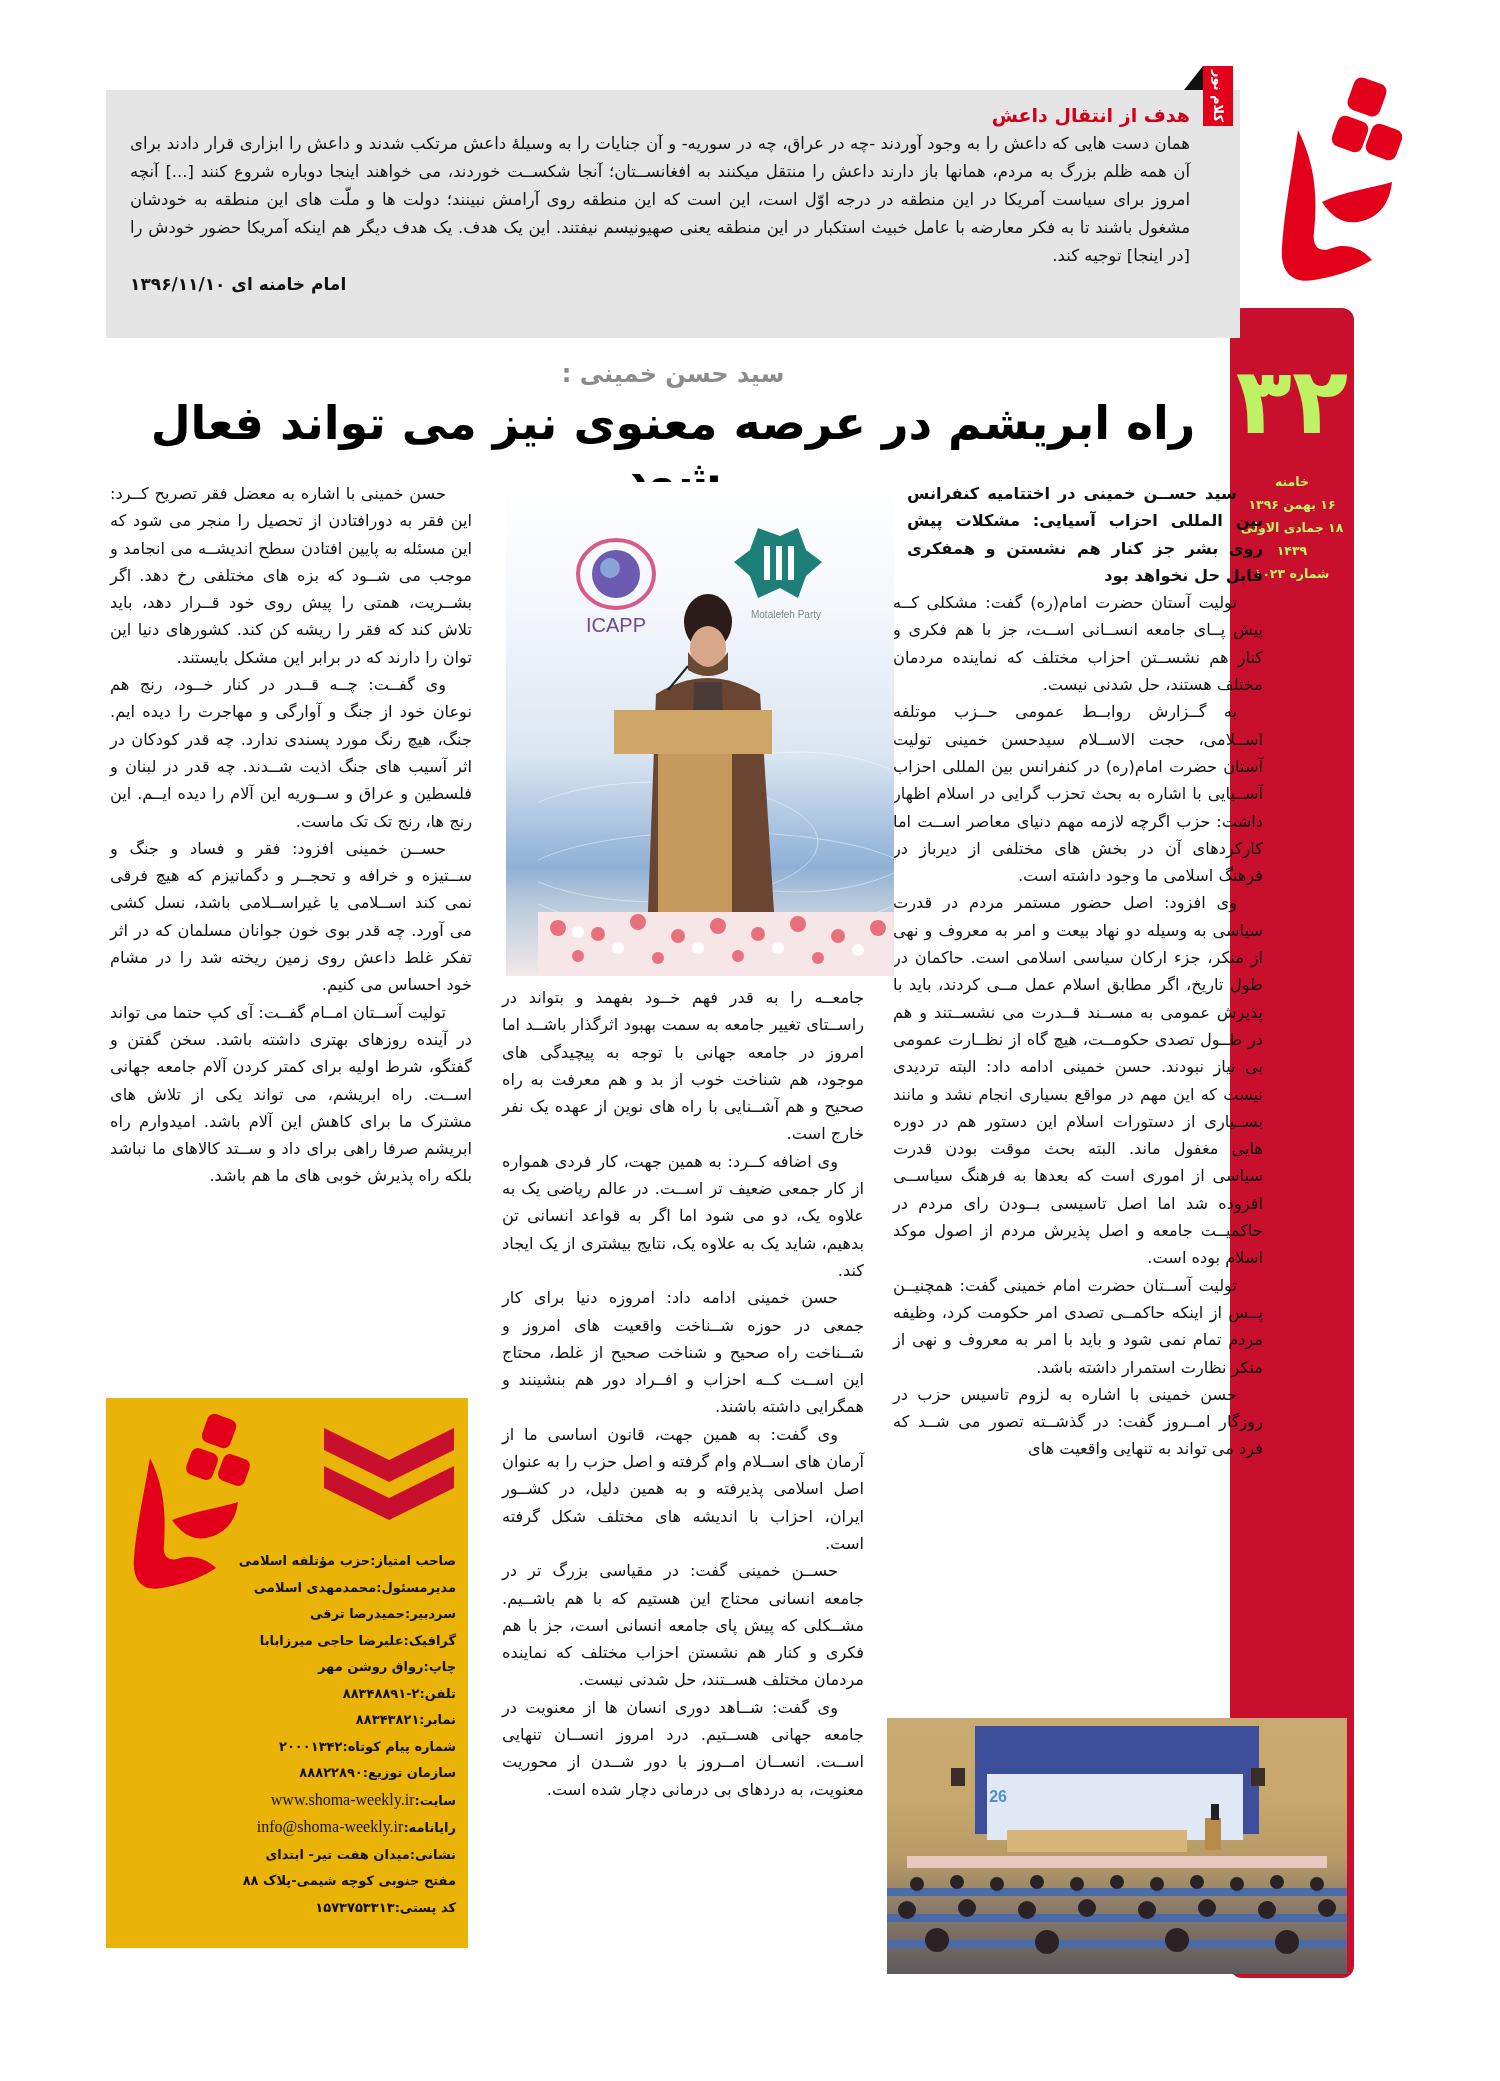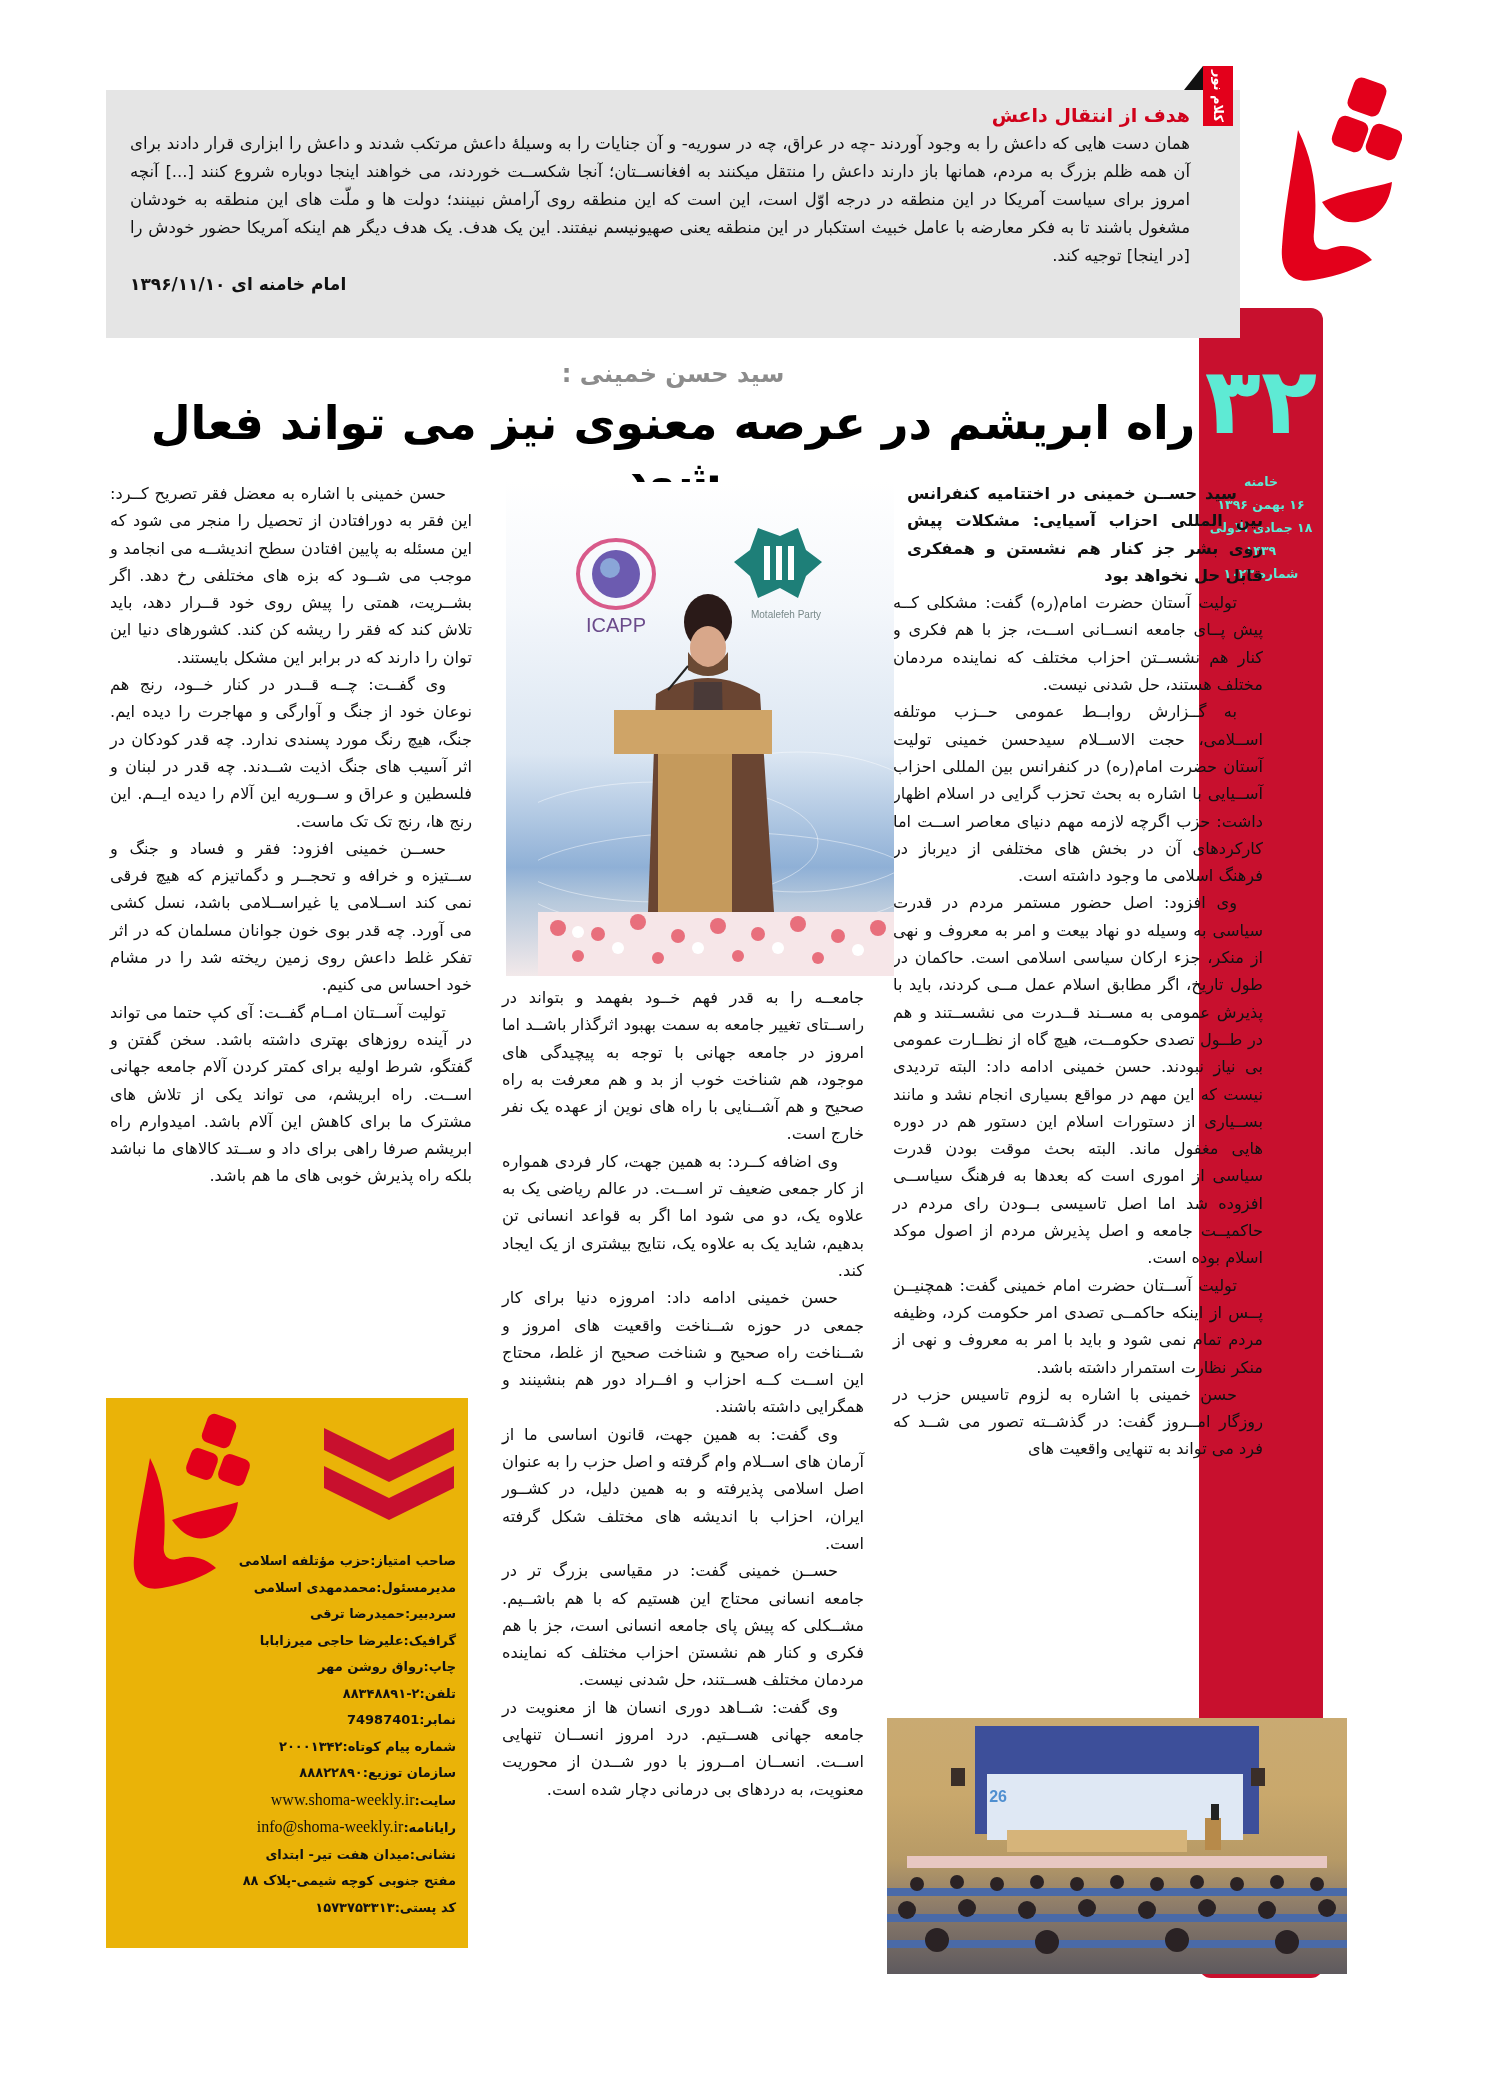--- a/index.html
+++ b/index.html
@@ -4,22 +4,22 @@
 <style>
   * { box-sizing: border-box; margin: 0; padding: 0; }
   html, body { width: 1500px; height: 2081px; background: #ffffff; overflow: hidden; }
   body { position: relative; font-family: "DejaVu Sans", sans-serif; color: #111; direction: rtl; }
 
   
   .logo-top { position: absolute; left: 1262px; top: 72px; width: 140px; width: 140px; height: 230px; }
   .logo-top svg { width: 100%; height: 100%; }
 
   
-  .sidebar { position: absolute; left: 1199px; top: 308px; width: 124px; height: 1670px;
-             background: #c8102e; border-radius: 12px; color: #5eead4; text-align: center; }
+  .sidebar { position: absolute; left: 1230px; top: 308px; width: 124px; height: 1670px;
+             background: #c8102e; border-radius: 12px; color: #bef264; text-align: center; }
   .issue-num { font-family: "DejaVu Sans", sans-serif; font-size: 92px; font-weight: bold; line-height: 1; margin-top: 48px; letter-spacing: -4px; }
   .side-meta { margin-top: 22px; font-size: 12.5px; font-weight: bold; line-height: 23px; }
 
   
   .quote-box { position: absolute; left: 106px; top: 90px; width: 1134px; height: 248px; background: #e5e5e5; }
   .quote-tab { position: absolute; left: 1203px; top: 66px; width: 30px; width: 30px; height: 60px; background: #e3001b; color: #fff;
                writing-mode: vertical-rl; font-size: 13px; font-weight: bold; display: flex; align-items: center; justify-content: center; }
   .quote-tab-fold { position: absolute; left: 1184px; top: 66px; width: 0; height: 0;
                     border-bottom: 24px solid #111; border-left: 19px solid transparent; }
   .quote-inner { position: absolute; right: 50px; left: 24px; top: 14px; }
@@ -233,21 +233,21 @@
     <polygon points="0,8 65,40 130,8 130,30 65,62 0,30" fill="#c8102e"></polygon>
     <polygon points="0,46 65,78 130,46 130,68 65,100 0,68" fill="#c8102e"></polygon>
   </svg>
   <div class="credits-list">
     <div class="row"><span>صاحب امتیاز:</span><span>حزب مؤتلفه اسلامی</span></div>
     <div class="row"><span>مدیرمسئول:</span><span>محمدمهدی اسلامی</span></div>
     <div class="row"><span>سردبیر:</span><span>حمیدرضا ترقی</span></div>
     <div class="row"><span>گرافیک:</span><span>علیرضا حاجی میرزابابا</span></div>
     <div class="row"><span>چاپ:</span><span>رواق روشن مهر</span></div>
     <div class="row"><span>تلفن:</span><span>۲-۸۸۳۴۸۸۹۱</span></div>
-    <div class="row"><span>نمابر:</span><span>74987401</span></div>
+    <div class="row"><span>نمابر:</span><span>۸۸۳۴۳۸۲۱</span></div>
     <div class="row"><span>شماره پیام کوتاه:</span><span>۲۰۰۰۱۳۴۲</span></div>
     <div class="row"><span>سازمان توزیع:</span><span>۸۸۸۲۲۸۹۰</span></div>
     <div class="row"><span>سایت:</span><span class="ltr">www.shoma-weekly.ir</span></div>
     <div class="row"><span>رایانامه:</span><span class="ltr">info@shoma-weekly.ir</span></div>
     <div class="row"><span>نشانی:</span><span>میدان هفت تیر- ابتدای</span></div>
     <div class="row"><span></span><span>مفتح جنوبی کوچه شیمی-پلاک ۸۸</span></div>
     <div class="row"><span>کد پستی:</span><span>۱۵۷۳۷۵۳۳۱۳</span></div>
   </div>
 </div>
 

